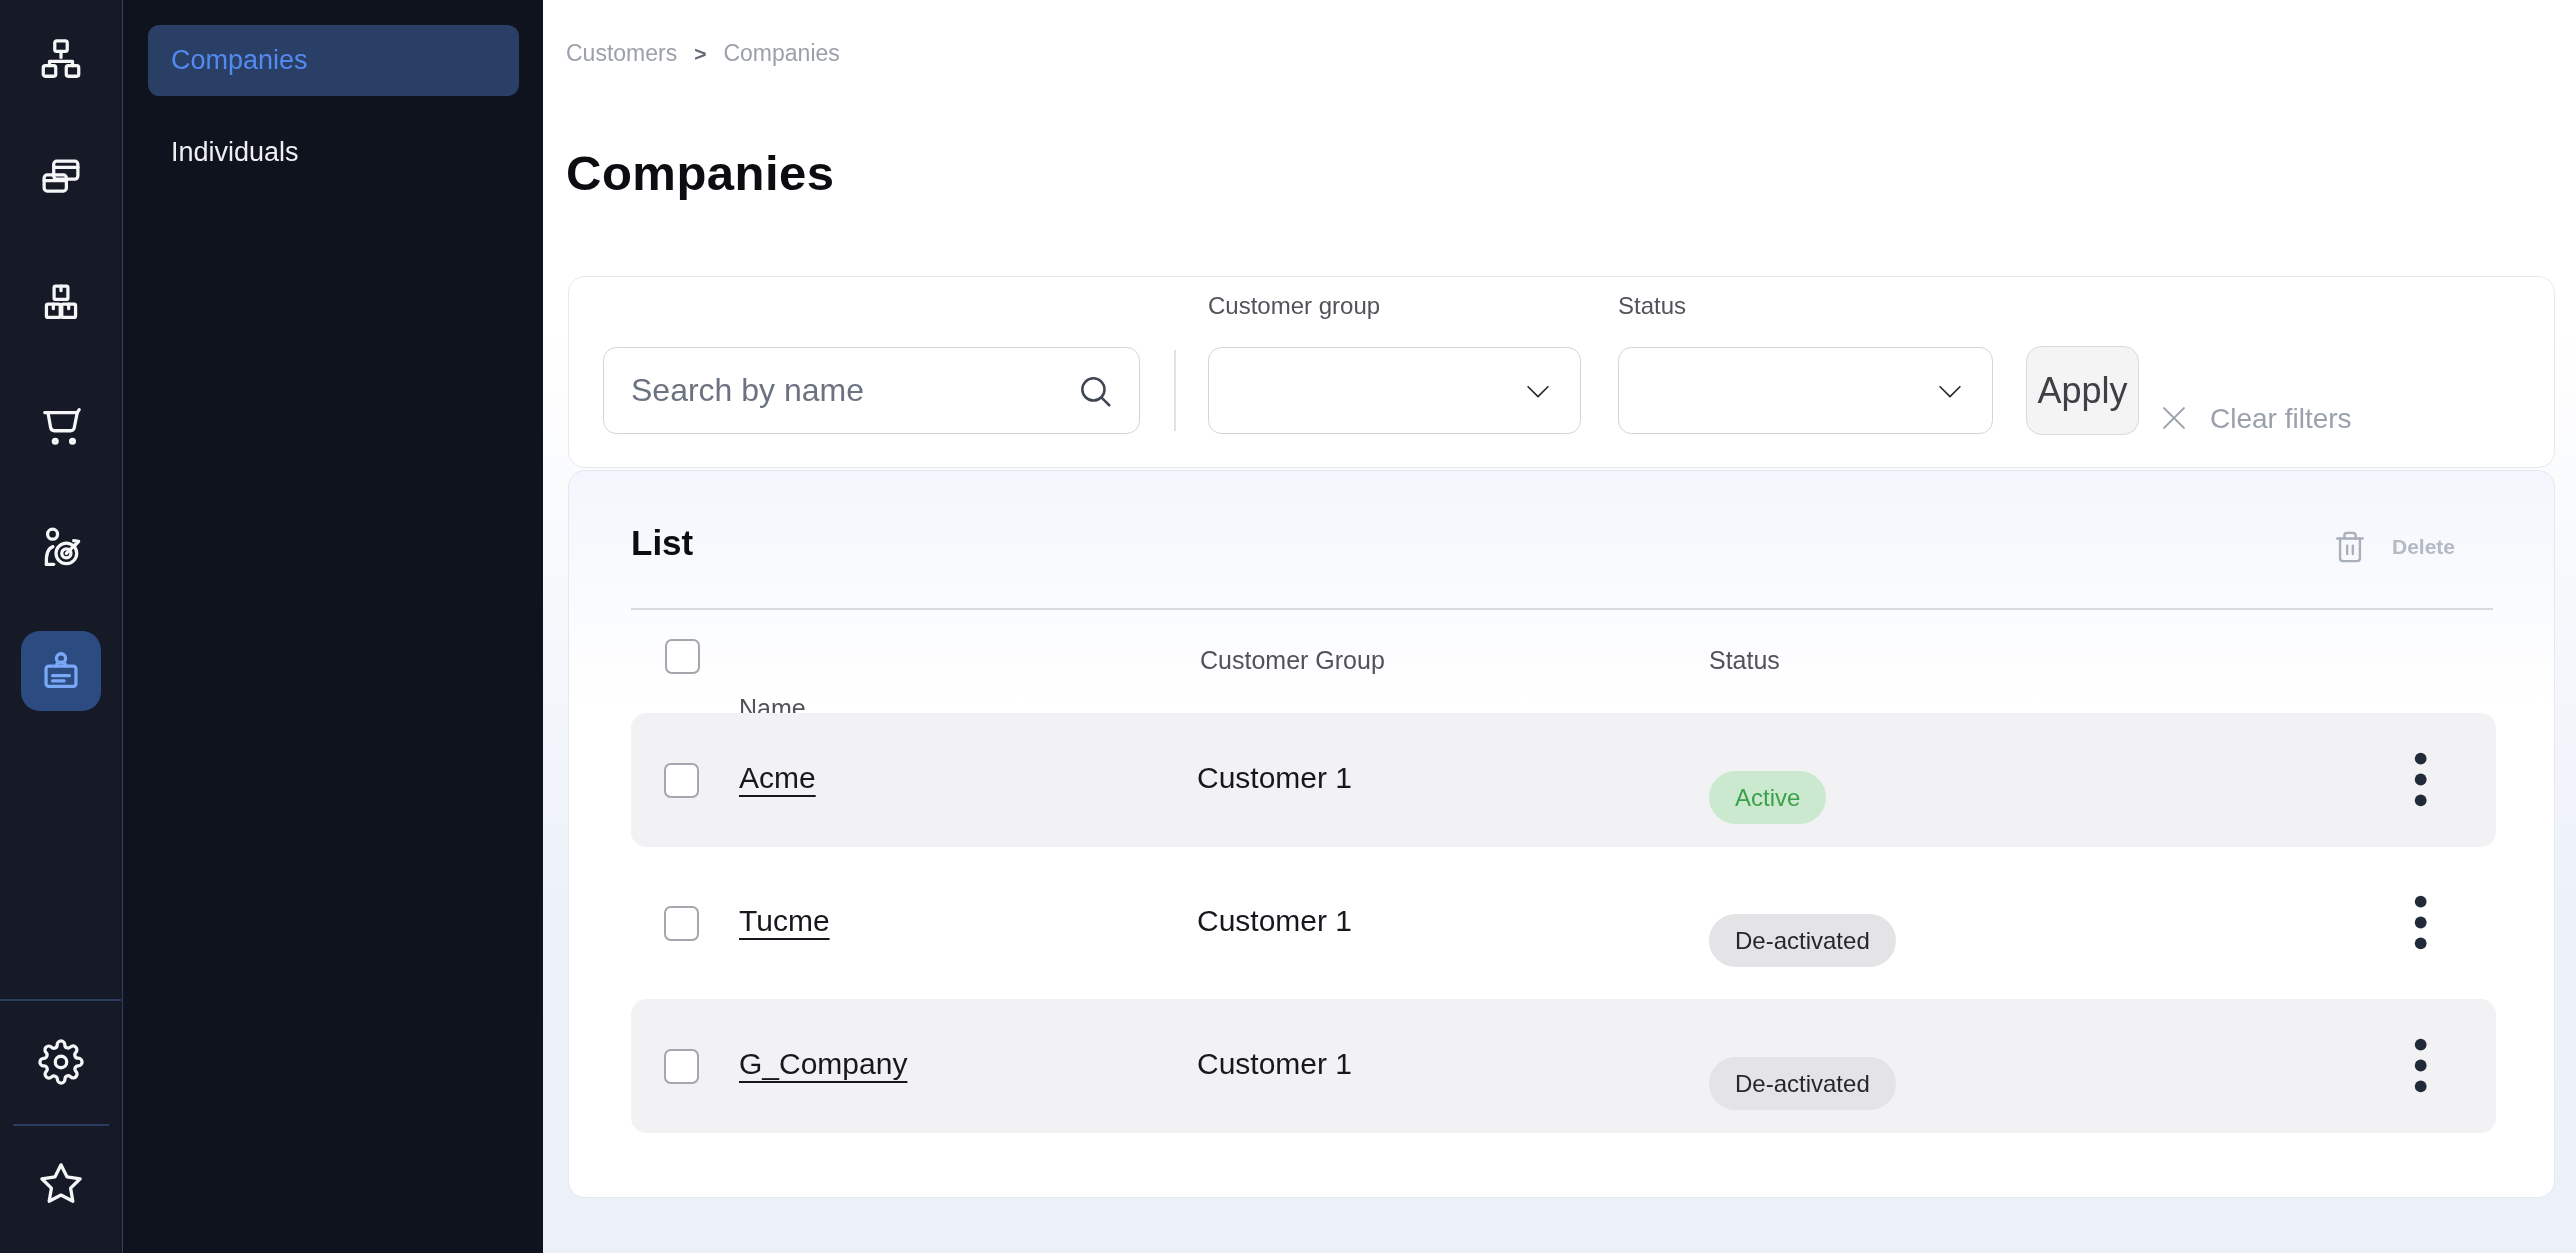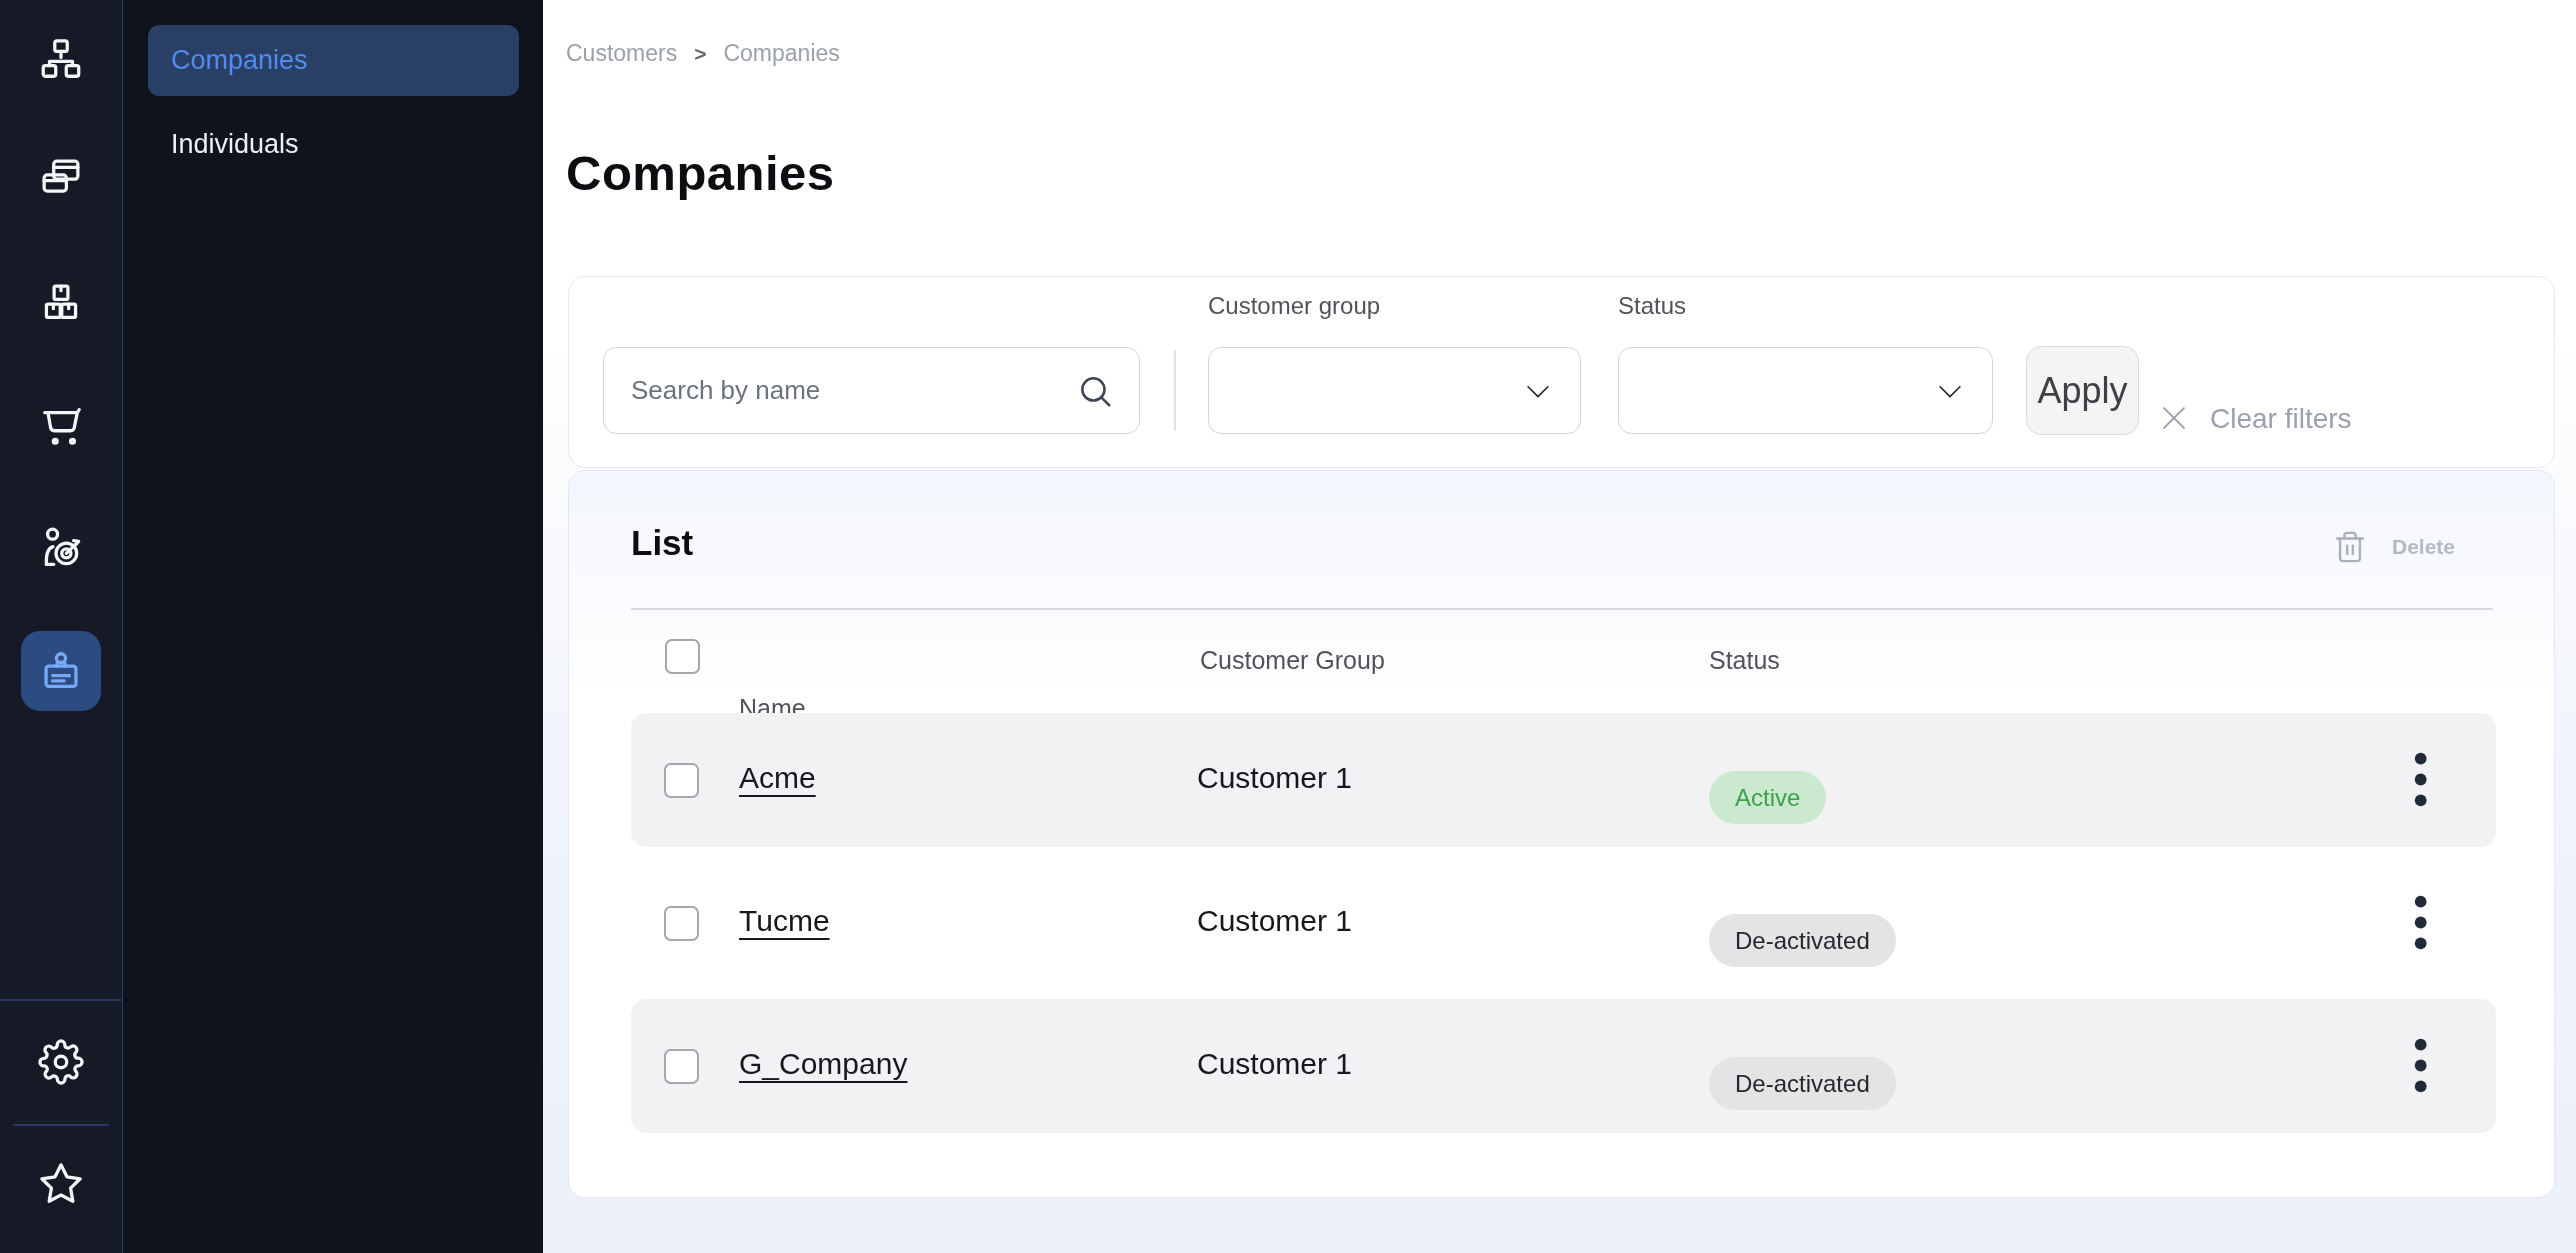--- a/index.html
+++ b/index.html
@@ -22,21 +22,21 @@
   .rail-divider { position: absolute; height: 1.9px; background: #2c3c60; }
   .rail-divider.full { left: 0; width: 121px; top: 999px; }
   .rail-divider.short { left: 13.4px; width: 96px; top: 1124px; }
 
   
   .subnav { position: relative; width: 420px; flex: 0 0 420px; height: 1254px; background: #0f131d; }
   .subnav-item { position: absolute; left: 25px; width: 371px; height: 71px;
                  display: flex; align-items: center; padding-left: 23px;
                  font-size: 27px; color: #eef0f3; border-radius: 11.5px; cursor: pointer; }
   .subnav-item.selected { top: 25px; background: #2a3f66; color: #538af0; font-weight: 500; }
-  .subnav-item.plain { top: 109px; }
+  .subnav-item.plain { top: 117px; }
 
   
   .main { position: relative; flex: 1 1 auto; height: 1254px; border-radius: 10px; }
 
   .breadcrumb { position: absolute; left: 23px; top: 40px; display: flex; gap: 17px;
                 align-items: center; font-size: 23px; color: #9ba1aa; }
   .breadcrumb .sep { color: #5f6670; font-weight: 700; font-size: 21px; }
   .crumb { cursor: pointer; }
 
   .create-btn { position: absolute; right: 18px; top: 38px; height: 89px; padding: 0 40px;
@@ -51,21 +51,21 @@
   .card { position: absolute; left: 25px; width: 1987px; background: #ffffff;
           border: 1.9px solid #e7e8ee; border-radius: 17px; }
   .filter-card { top: 276px; height: 192px; }
   .list-card  { top: 470px; height: 728px;
                 background: linear-gradient(180deg,#f3f6fc 0%,#ffffff 32%); }
 
   
   .search-box { position: absolute; left: 34px; top: 70px; width: 537px; height: 87px;
                 border: 1.9px solid #d4d4d8; border-radius: 13.4px; display: flex; align-items: center; }
   .search-box input { flex: 1; border: none; outline: none; background: transparent;
-                      padding: 0 9.6px 0 27px; font-size: 26px; color: #34363c; font-family: inherit; }
+                      padding: 0 9.6px 0 27px; font-size: 32px; color: #34363c; font-family: inherit; }
   .search-box input::placeholder { color: #6b7280; }
   .search-box svg { width: 38px; height: 38px; margin-right: 25px; stroke: #3f4651;
                     stroke-width: 1.6; fill: none; stroke-linecap: round; }
 
   .v-divider { position: absolute; left: 605px; top: 73px; width: 1.9px; height: 81px; background: #e2e2e6; }
 
   .filter-label { position: absolute; top: 15.3px; font-size: 24px; color: #52525b; }
   .label-group { left: 639px; } .label-status { left: 1049px; }
 
   .select { position: absolute; top: 70px; height: 87px; border: 1.9px solid #d4d4d8;

